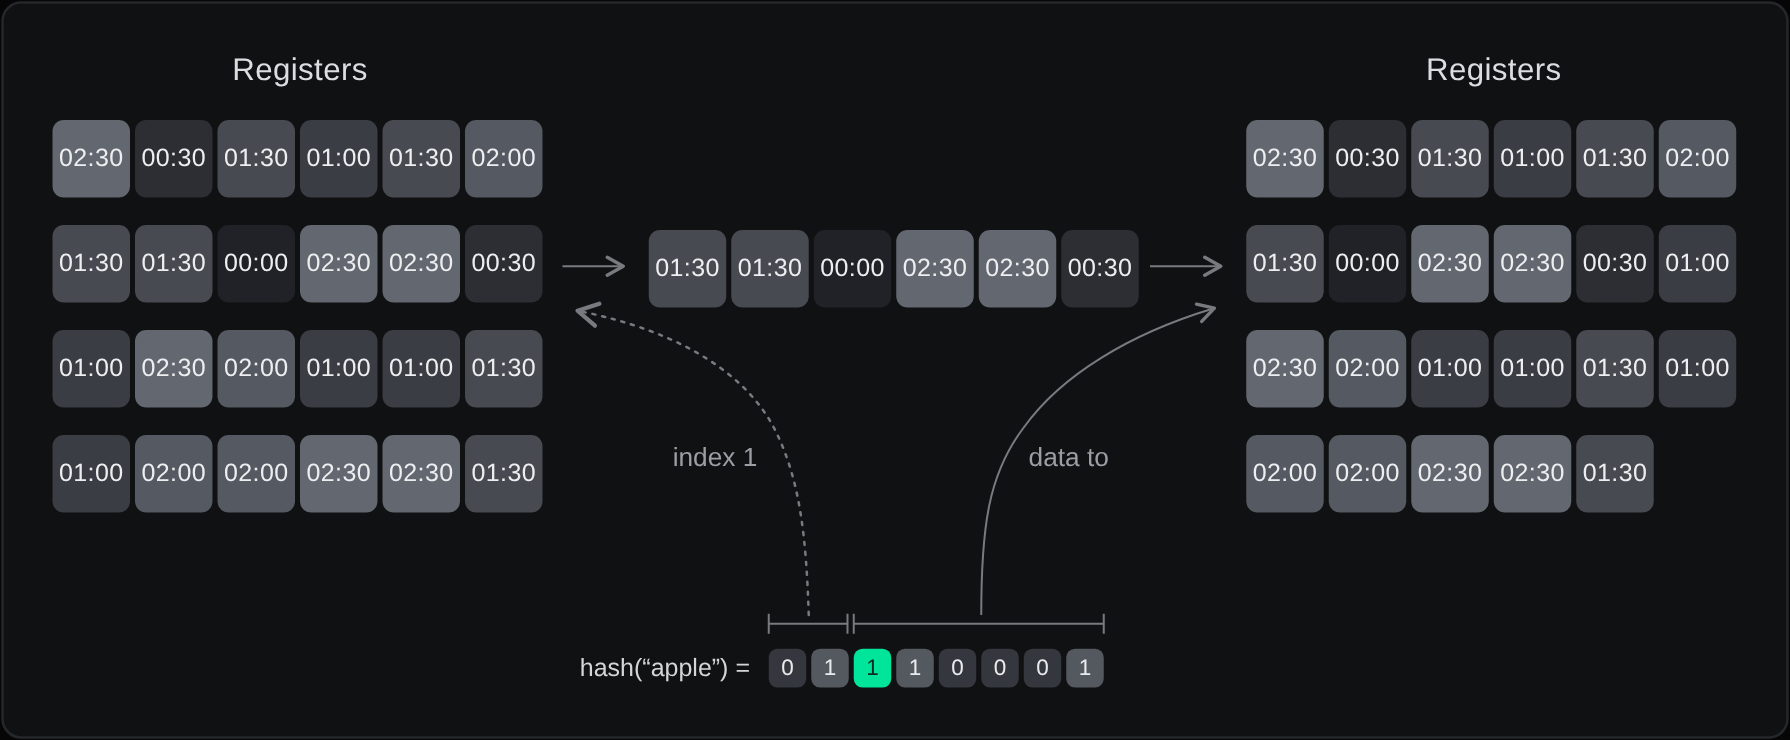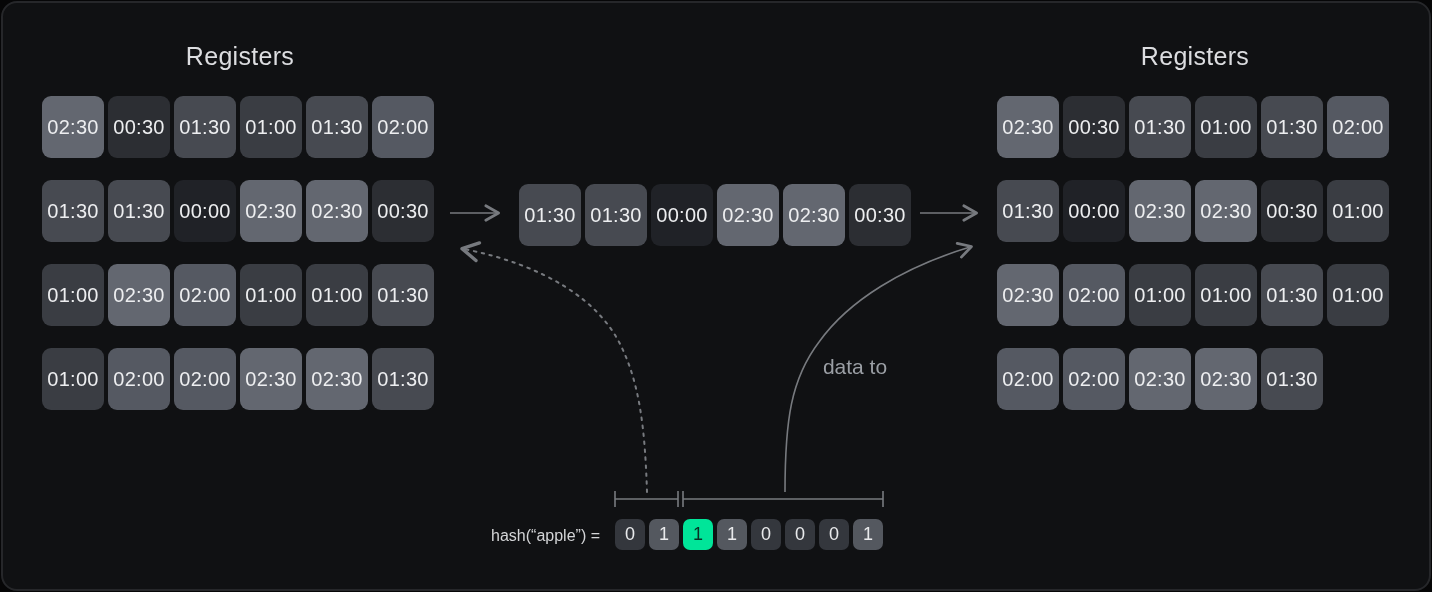--- a/index.html
+++ b/index.html
@@ -59,21 +59,21 @@
     text-align: center;
     font-size: 21px;
     line-height: 30px;
     color: #9b9fa5;
   }
   .hash-label {
     position: absolute;
     left: 340px; top: 520px;
     width: 260px;
     text-align: right;
-    font-size: 16px;
+    font-size: 20px;
     line-height: 31px;
     color: #d4d5d7;
   }
   .bits {
     position: absolute;
     left: 615px; top: 519px;
     display: flex;
     gap: 4px;
   }
   .bit {
@@ -168,20 +168,21 @@
       <div class="cell" style="background: rgb(71, 74, 81);">01:30</div>
       <div class="cell" style="background: rgb(58, 61, 67);">01:00</div>
       <div class="cell" style="background: rgb(85, 89, 98);">02:00</div>
       <div class="cell" style="background: rgb(85, 89, 98);">02:00</div>
       <div class="cell" style="background: rgb(99, 103, 112);">02:30</div>
       <div class="cell" style="background: rgb(99, 103, 112);">02:30</div>
       <div class="cell" style="background: rgb(71, 74, 81);">01:30</div>
     </div>
 
   <div class="anno" id="register-index-label" style="left:482px; top:352px;">
+      <div>index 1</div>
     </div>
 
   <div class="anno" id="data-aggregate-label" style="left:765px; top:352px;text-align:center;">
       <div>data to</div>
     </div>
 
   <div class="hash-label">hash(“apple”) =</div>
 
   <div class="bits" id="bits-row">
       <div class="bit" style="background: rgb(52, 55, 61);">0</div>

